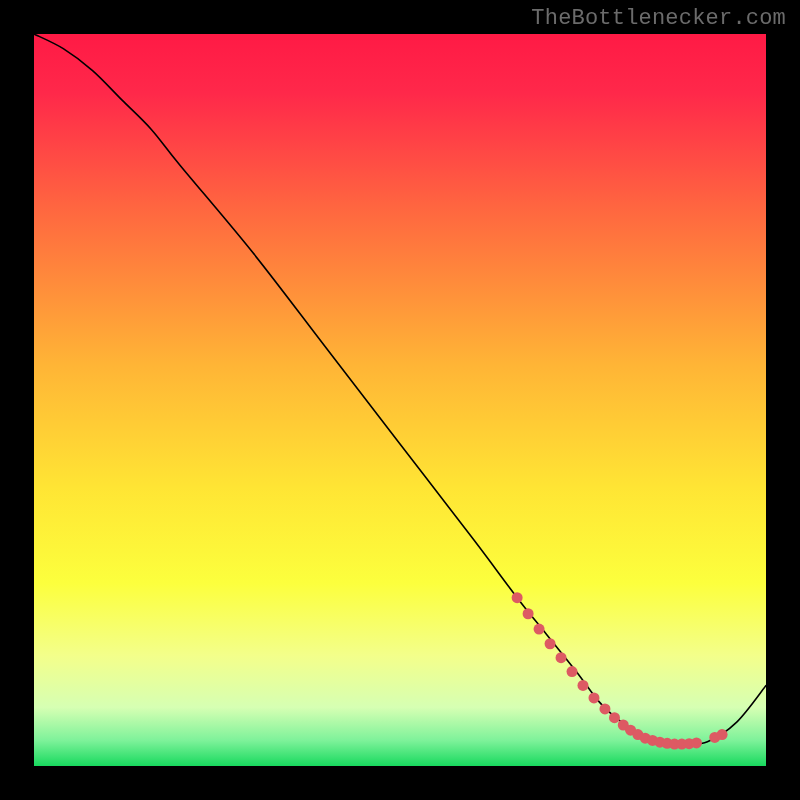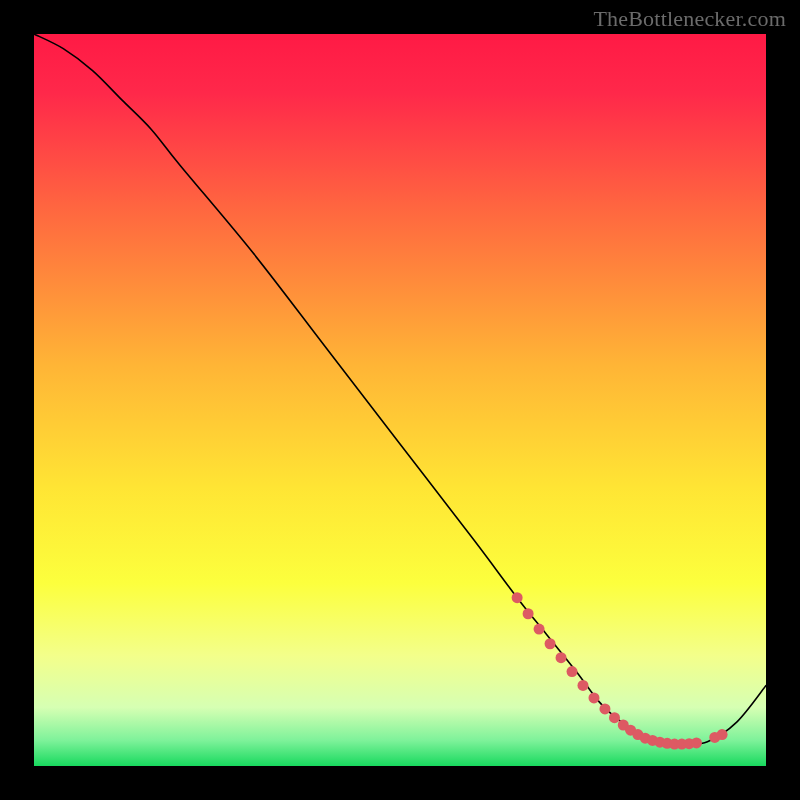--- a/index.html
+++ b/index.html
@@ -7,21 +7,21 @@
   .frame {
     position: relative;
     width: 800px;
     height: 800px;
     background: #000;
   }
   .watermark {
     position: absolute;
     top: 6px;
     right: 14px;
-    font-family: Liberation Serif, serif;
+    font-family: Liberation Mono, monospace;
     font-size: 22px;
     color: #6b6b6b;
     letter-spacing: 0.2px;
     user-select: none;
   }
   .plot {
     position: absolute;
     left: 34px;
     top: 34px;
     width: 732px;

